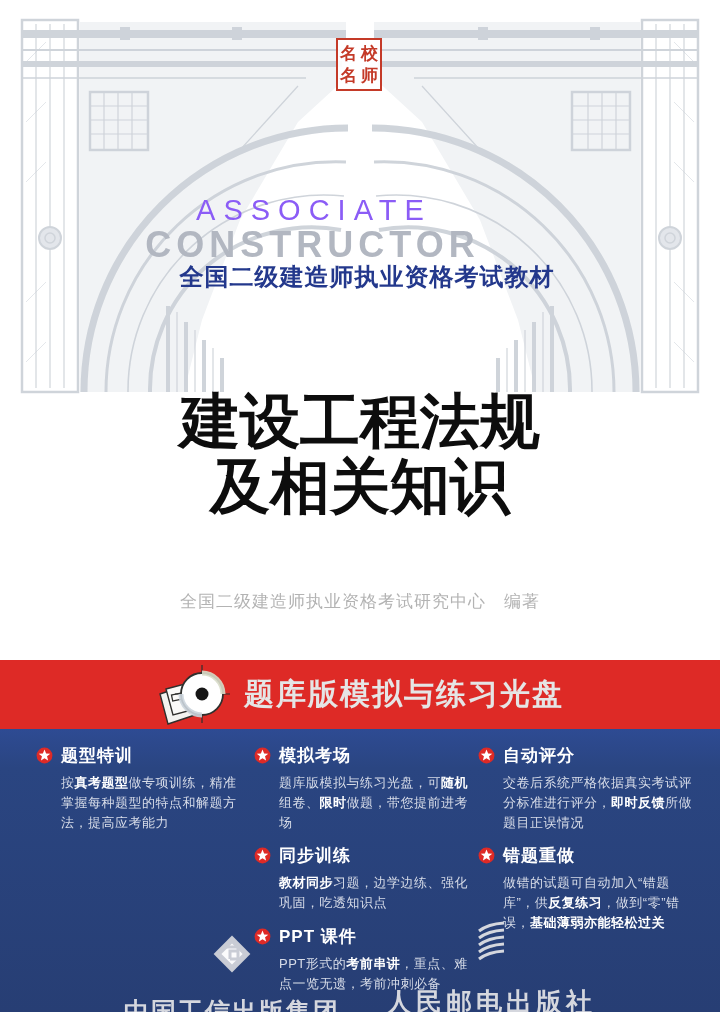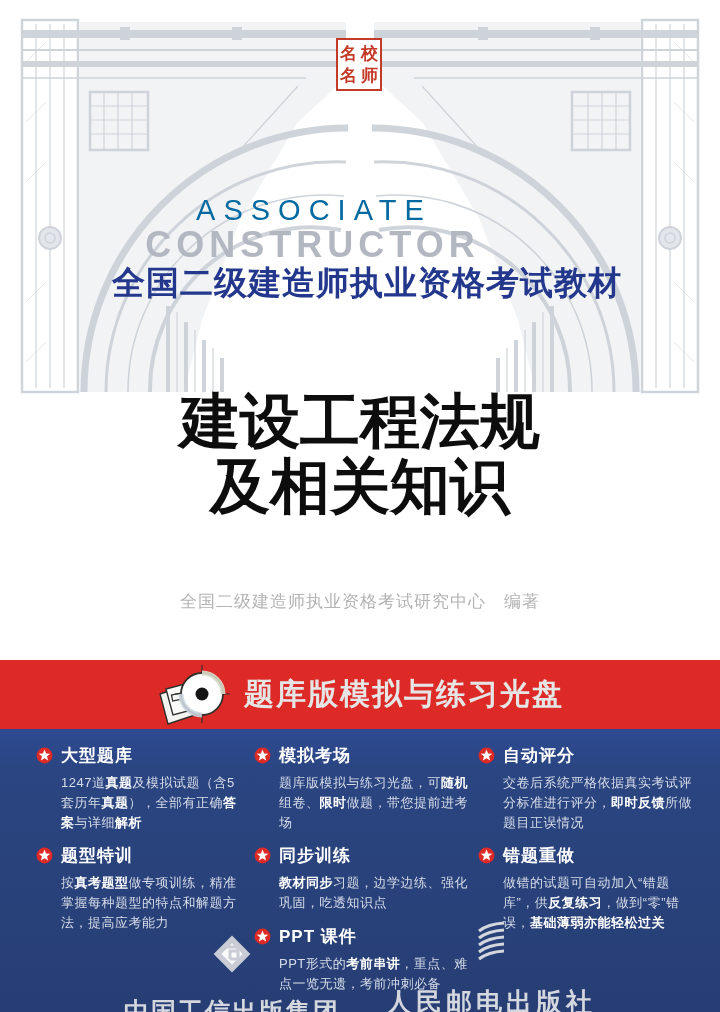--- a/index.html
+++ b/index.html
@@ -14,30 +14,30 @@
   .seal {
     position:absolute; left:336px; top:38px; width:46px; height:53px;
     border:2px solid #C43A28; background:rgba(255,255,255,.92);
     display:grid; grid-template-columns:1fr 1fr; align-items:center; justify-items:center;
     color:#C43A28; font-family:"Liberation Serif","DejaVu Serif",serif;
     font-weight:700; font-size:17px; line-height:1; padding:2px 0;
   }
   
   .assoc {
     position:absolute; top:194px; left:0; width:628px; text-align:center;
-    font-size:29px; letter-spacing:8px; color:#0369a1; font-weight:400;
+    font-size:29px; letter-spacing:8px; color:#8b5cf6; font-weight:400;
   }
   .constr {
     position:absolute; top:224px; left:0; width:625px; text-align:center;
     font-size:36px; letter-spacing:5px; color:#B2B7C1; font-weight:700;
   }
   
   .series-banner {
     position:absolute; top:261px; left:0; width:720px; text-align:center;
-    font-size:33px; font-weight:700; color:#23388C; letter-spacing:1px;padding-left:14px;
+    font-size:24px; font-weight:700; color:#23388C; letter-spacing:1px;padding-left:14px;
   }
   
   .title {
     position:absolute; top:390px; left:0; width:720px; text-align:center;
     font-family:"Liberation Serif","DejaVu Serif",serif; font-weight:700;
     font-size:60px; line-height:1.08; color:#0D0D0D;
   }
   
   .author {
     position:absolute; top:590px; left:0; width:720px; text-align:center;
@@ -168,32 +168,20 @@
 
     <div class="col col-1">
       <div>
         <div class="feat-head">
           <span class="star">
             <svg viewBox="0 0 20 20" width="17" height="17">
                 <circle cx="10" cy="10" r="9.3" fill="#DE2A26"></circle>
                 <polygon points="10,3 11.9,7.6 16.8,7.9 13,11 14.2,15.8 10,13.1 5.8,15.8 7,11 3.2,7.9 8.1,7.6" fill="#ffffff"></polygon>
               </svg>
           </span>
-          <span>大型题库</span>
-        </div>
-        <p class="feat-body"><span>1247道</span><span class="b">真题</span><span>及模拟试题（含5套历年</span><span class="b">真题</span><span>），全部有正确</span><span class="b">答案</span><span>与详细</span><span class="b">解析</span></p>
-      </div>
-      <div>
-        <div class="feat-head">
-          <span class="star">
-            <svg viewBox="0 0 20 20" width="17" height="17">
-                <circle cx="10" cy="10" r="9.3" fill="#DE2A26"></circle>
-                <polygon points="10,3 11.9,7.6 16.8,7.9 13,11 14.2,15.8 10,13.1 5.8,15.8 7,11 3.2,7.9 8.1,7.6" fill="#ffffff"></polygon>
-              </svg>
-          </span>
           <span>题型特训</span>
         </div>
         <p class="feat-body"><span>按</span><span class="b">真考题型</span><span>做专项训练，精准掌握每种题型的特点和解题方法，提高应考能力</span></p>
       </div>
     </div>
 
     <div class="col col-2">
       <div>
         <div class="feat-head">
           <span class="star">

